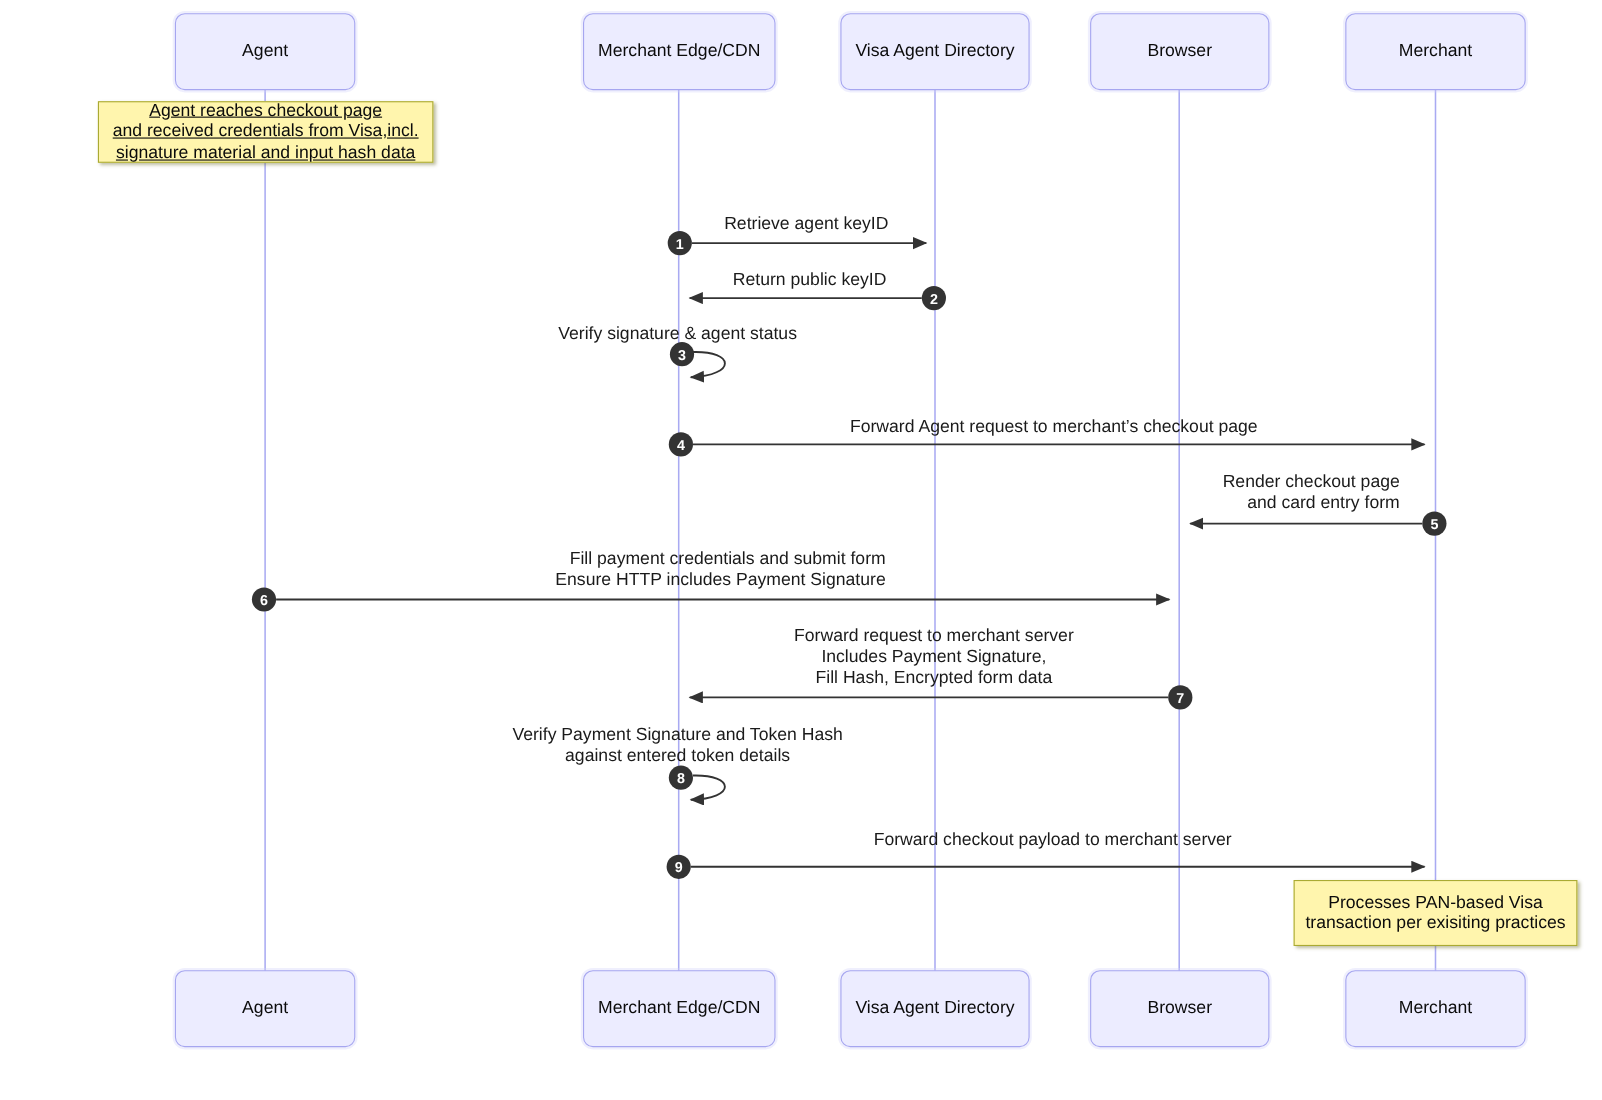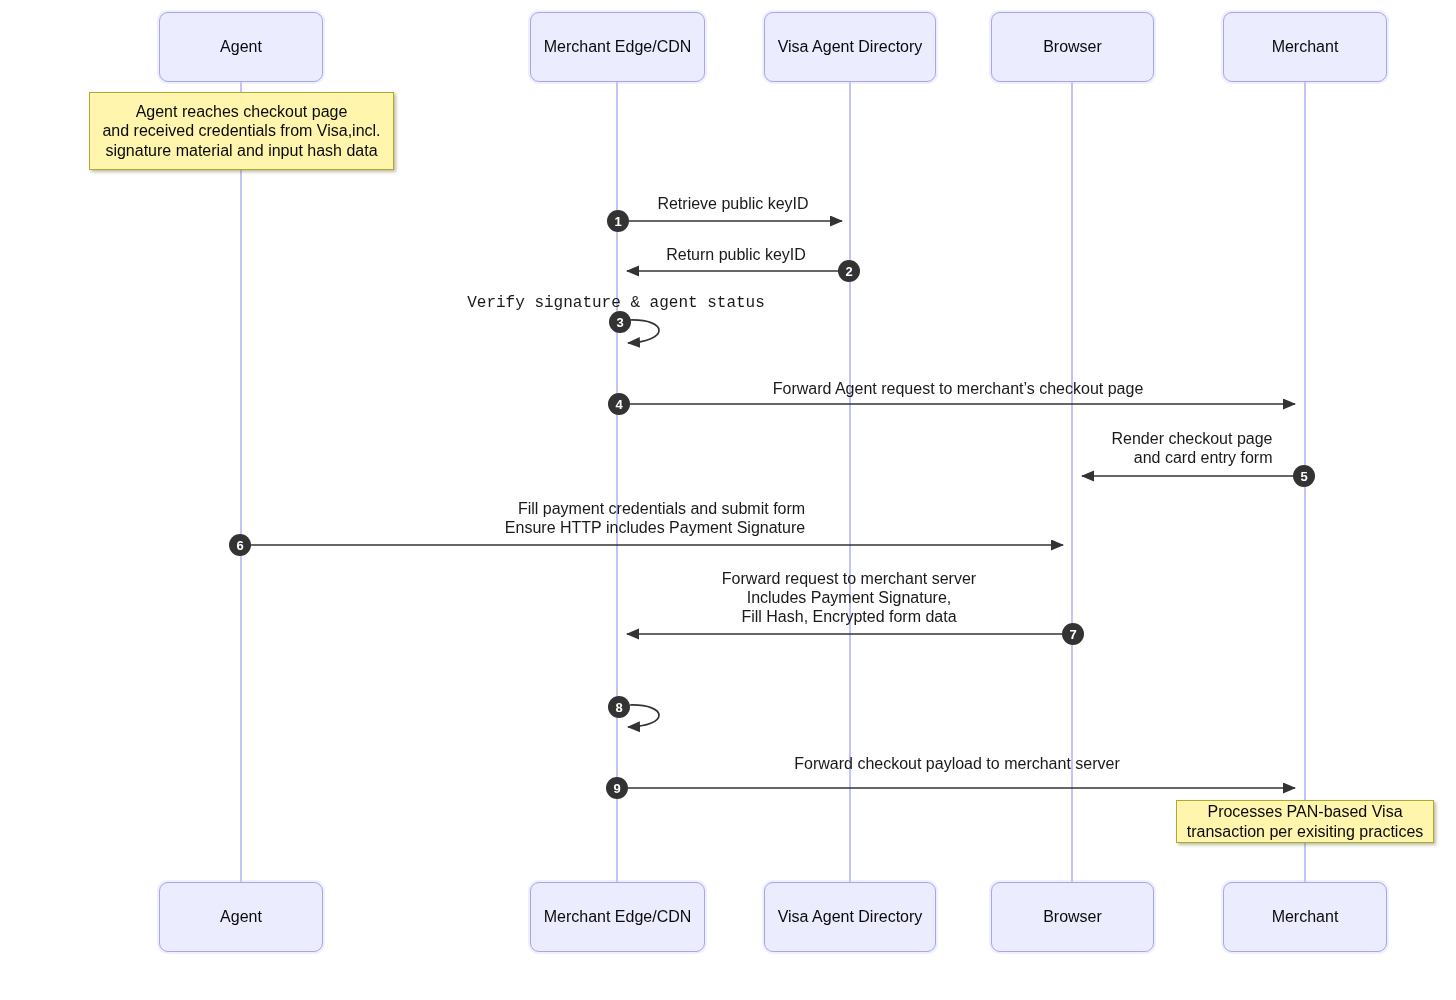--- a/index.html
+++ b/index.html
@@ -92,41 +92,43 @@
   <div class="actor-box" style="left:728px; top:882px; width:172px;">
     <span>Visa Agent Directory</span>
   </div>
   <div class="actor-box" style="left:955px; top:882px; width:163px;">
     <span>Browser</span>
   </div>
   <div class="actor-box" style="left:1187px; top:882px; width:164px;">
     <span>Merchant</span>
   </div>
 
-  <div class="note" style="left:53px; top:92px; width:305px; height:78px;">
+  <div class="note" style="left:53px; top:92px; width:305px; height:56px;text-decoration:underline;">
     <span>Agent reaches checkout page
 and received credentials from Visa,incl.
 signature material and input hash data</span>
   </div>
-  <div class="note" style="left:1140px; top:800px; width:258px; height:43px;">
+  <div class="note" style="left:1140px; top:800px; width:258px; height:60px;">
     <span>Processes PAN-based Visa
 transaction per exisiting practices</span>
   </div>
 
-  <div class="msg" style="left:697px; top:194px;">Retrieve public keyID</div>
+  <div class="msg" style="left:697px; top:194px;">Retrieve agent keyID</div>
   <div class="msg" style="left:700px; top:245px;">Return public keyID</div>
-  <div class="msg" style="left:580px; top:294px;font-family:Liberation Mono, monospace;">Verify signature &amp; agent status</div>
+  <div class="msg" style="left:580px; top:294px;">Verify signature &amp; agent status</div>
   <div class="msg" style="left:922px; top:379px;">Forward Agent request to merchant’s checkout page</div>
   <div class="msg" style="left:1156px; top:429px;text-align:right;">Render checkout page
 and card entry form</div>
   <div class="msg" style="left:619px; top:499px;text-align:right;">Fill payment credentials and submit form
 Ensure HTTP includes Payment Signature</div>
   <div class="msg" style="left:813px; top:569px;">Forward request to merchant server
 Includes Payment Signature,
 Fill Hash, Encrypted form data</div>
+  <div class="msg" style="left:580px; top:659px;">Verify Payment Signature and Token Hash
+against entered token details</div>
   <div class="msg" style="left:921px; top:754px;">Forward checkout payload to merchant server</div>
 
   <div class="badge" style="left:571px; top:210px;">1</div>
   <div class="badge" style="left:802px; top:260px;">2</div>
   <div class="badge" style="left:573px; top:311px;">3</div>
   <div class="badge" style="left:572px; top:393px;">4</div>
   <div class="badge" style="left:1257px; top:465px;">5</div>
   <div class="badge" style="left:193px; top:534px;">6</div>
   <div class="badge" style="left:1026px; top:623px;">7</div>
   <div class="badge" style="left:572px; top:696px;">8</div>

